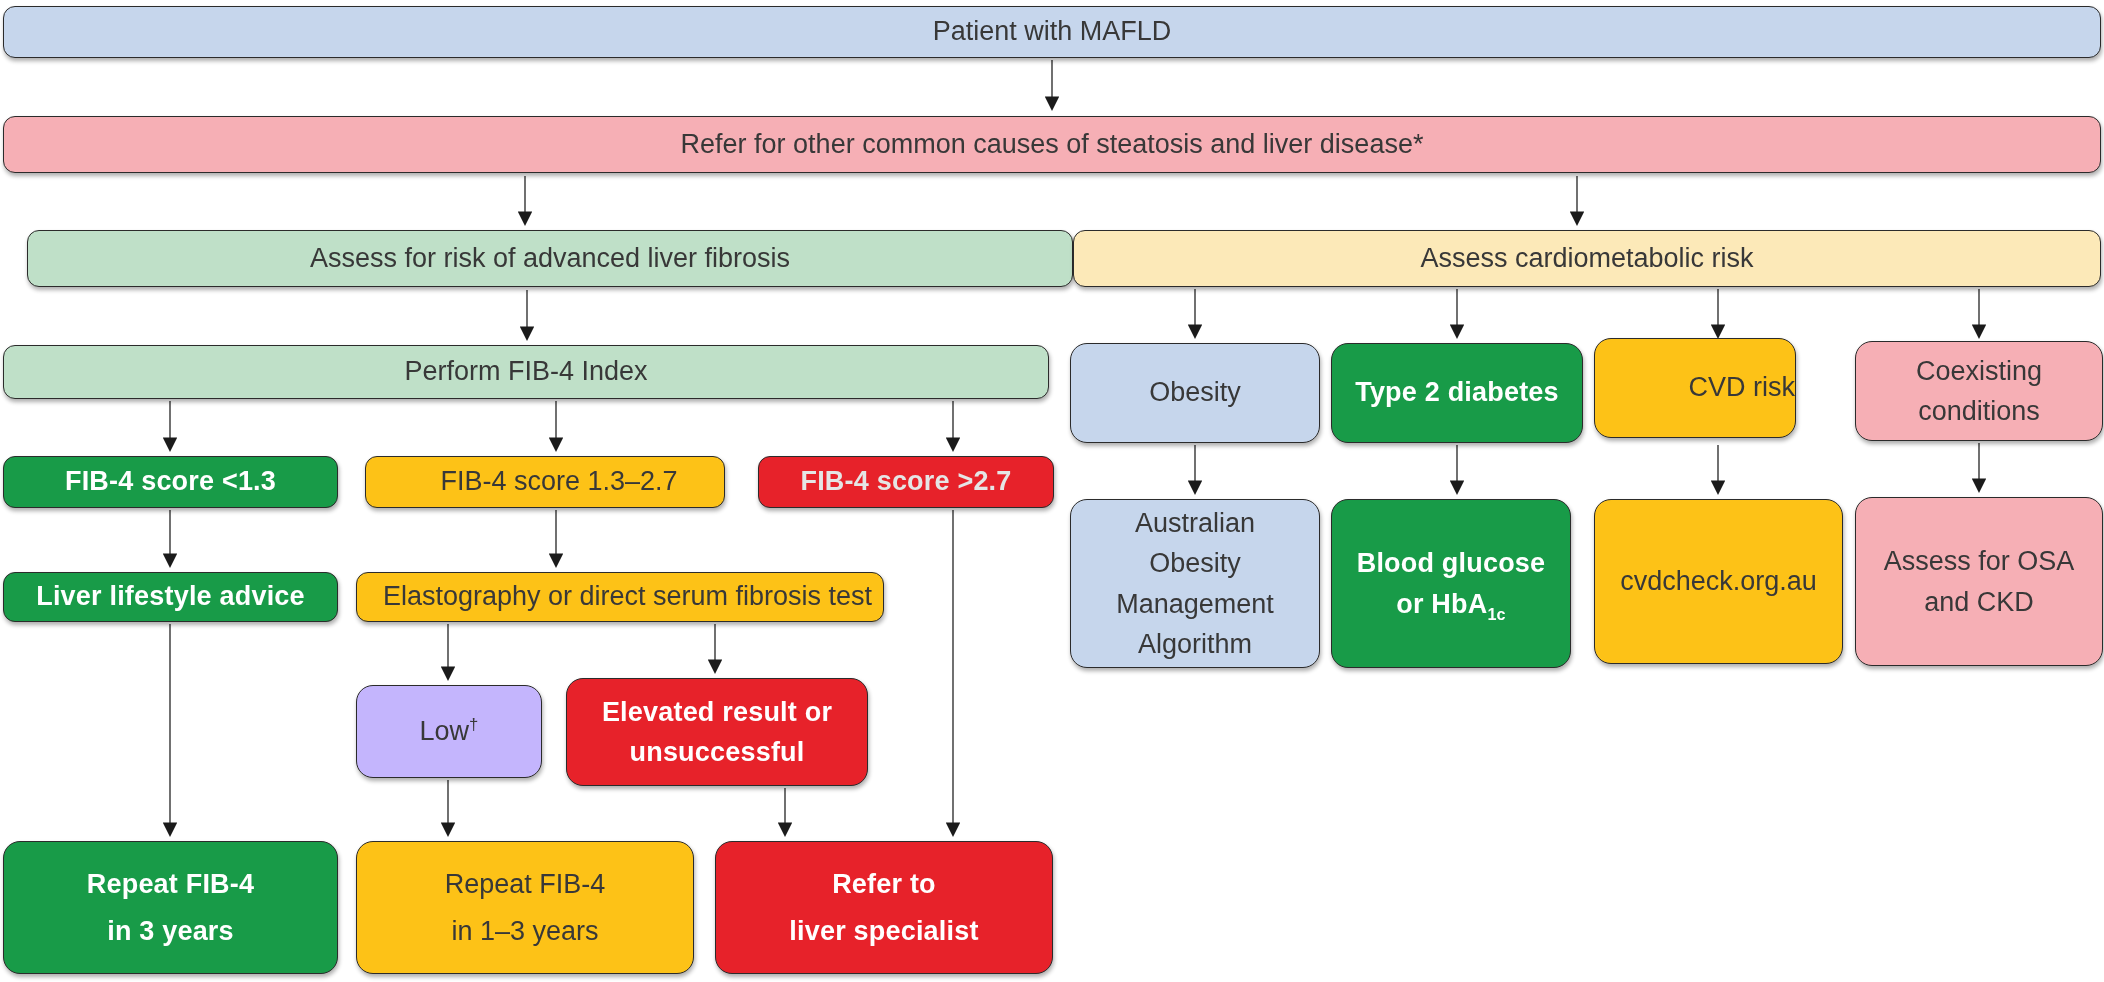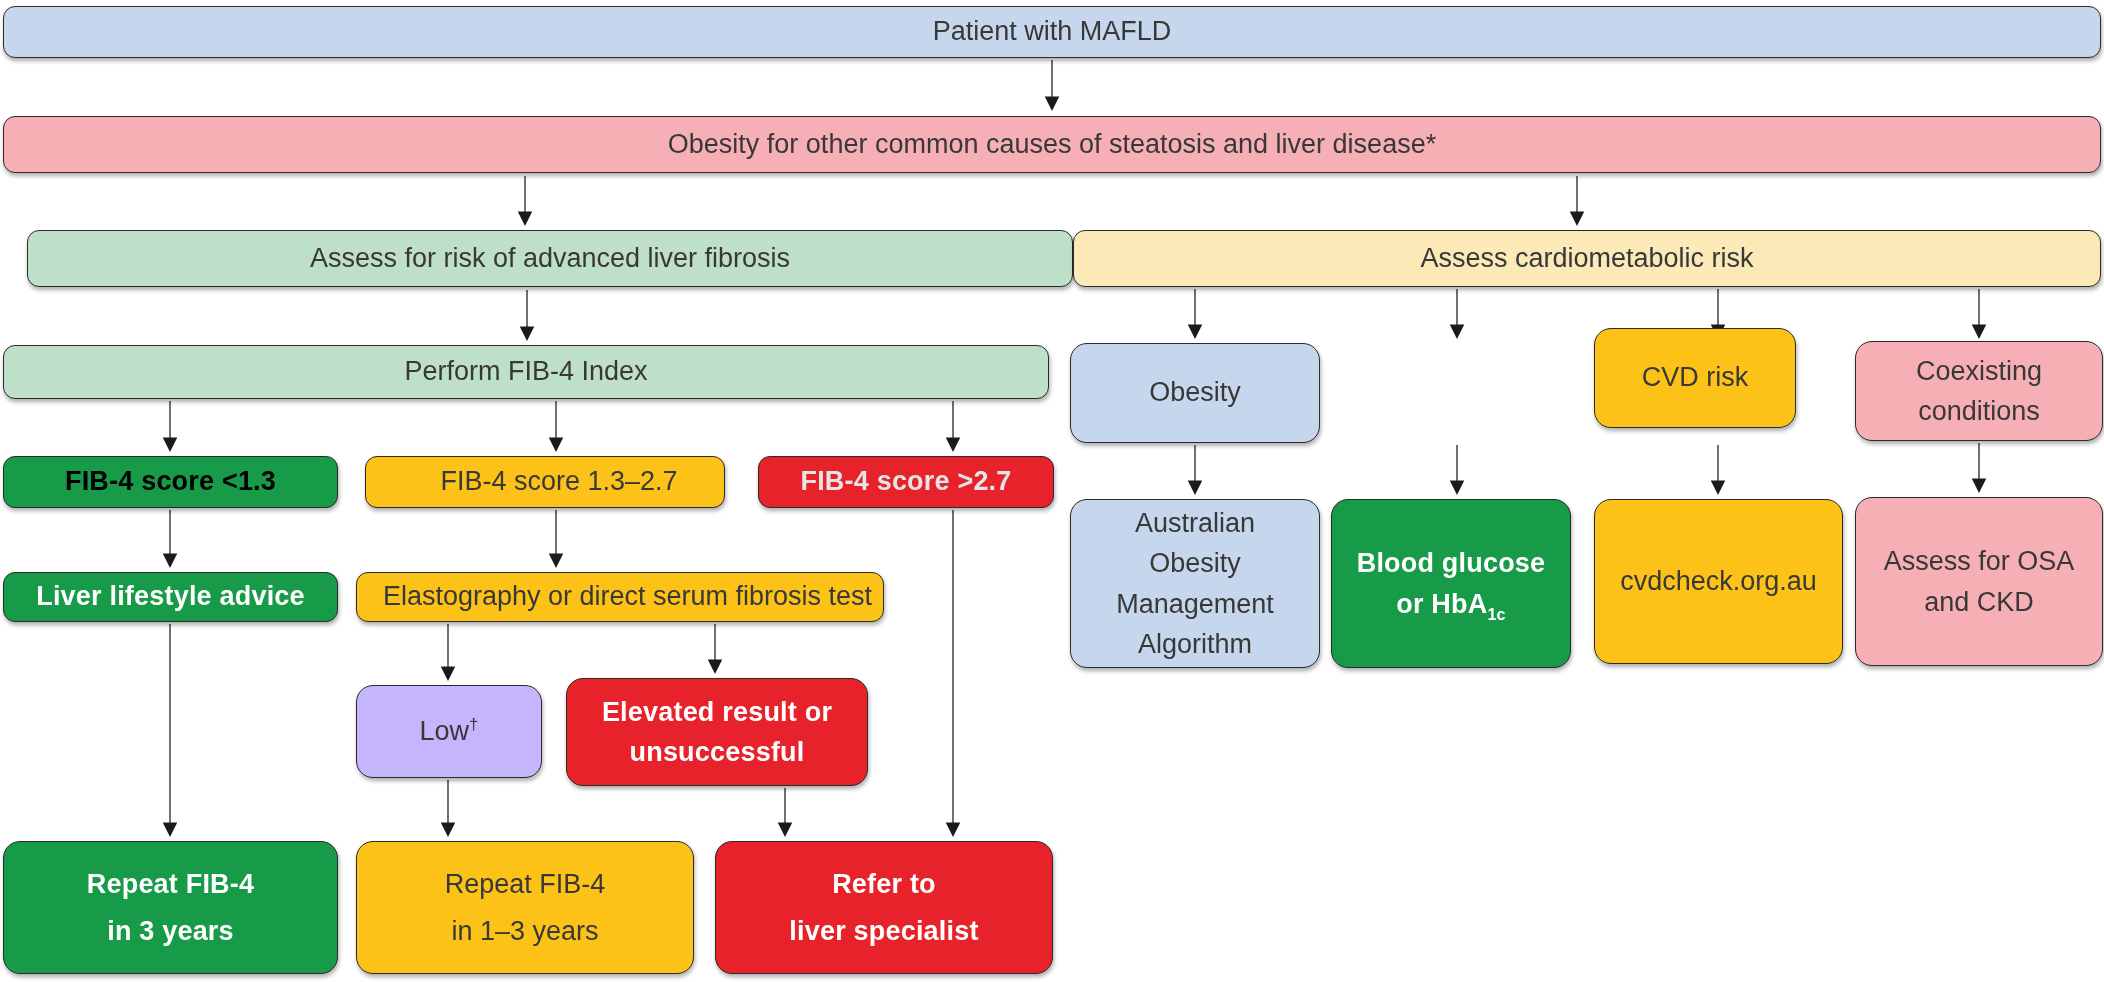--- a/index.html
+++ b/index.html
@@ -58,33 +58,33 @@
     <line class="edge" x1="1195" y1="445" x2="1195" y2="492" marker-end="url(#ah)" stroke="#4d4d4d" stroke-width="1.6"></line>
     <line class="edge" x1="1457" y1="445" x2="1457" y2="492" marker-end="url(#ah)" stroke="#4d4d4d" stroke-width="1.6"></line>
     <line class="edge" x1="1718" y1="445" x2="1718" y2="492" marker-end="url(#ah)" stroke="#4d4d4d" stroke-width="1.6"></line>
     <line class="edge" x1="1979" y1="443" x2="1979" y2="490" marker-end="url(#ah)" stroke="#4d4d4d" stroke-width="1.6"></line>
   </svg>
 
   <div class="node" style="left: 3px; top: 6px; width: 2098px; height: 52px; background-color: rgb(198, 214, 236); color: rgb(56, 56, 56);">
     <span class="lbl">Patient with MAFLD</span>
   </div>
   <div class="node" style="left: 3px; top: 116px; width: 2098px; height: 57px; background-color: rgb(246, 175, 181); color: rgb(56, 56, 56);">
-    <span class="lbl">Obesity for other common causes of steatosis and liver disease*</span>
+    <span class="lbl">Refer for other common causes of steatosis and liver disease*</span>
   </div>
   <div class="node" style="left: 3px; top: 230px; width: 1046px; height: 57px; background-color: rgb(191, 224, 200); color: rgb(56, 56, 56); margin-left: 24px;">
     <span class="lbl">Assess for risk of advanced liver fibrosis</span>
   </div>
   <div class="node" style="left: 1073px; top: 230px; width: 1028px; height: 57px; background-color: rgb(252, 233, 184); color: rgb(56, 56, 56);">
     <span class="lbl">Assess cardiometabolic risk</span>
   </div>
   <div class="node" style="left: 3px; top: 345px; width: 1046px; height: 54px; background-color: rgb(191, 224, 200); color: rgb(56, 56, 56);">
     <span class="lbl">Perform FIB-4 Index</span>
   </div>
 
-  <div class="node light" style="left: 3px; top: 456px; width: 335px; height: 52px; background-color: rgb(24, 155, 72); color: #000000;">
+  <div class="node light" style="left: 3px; top: 456px; width: 335px; height: 52px; background-color: rgb(24, 155, 72); color: #ffffff;">
     <span class="lbl">FIB-4 score &lt;1.3</span>
   </div>
   <div class="node" style="left: 365px; top: 456px; width: 360px; height: 52px; background-color: rgb(253, 194, 23); color: rgb(56, 56, 56); padding-left: 28px;">
     <span class="lbl">FIB-4 score 1.3–2.7</span>
   </div>
   <div class="node light" style="left: 758px; top: 456px; width: 296px; height: 52px; background-color: rgb(231, 34, 42); color: #e5e5e5;">
     <span class="lbl">FIB-4 score &gt;2.7</span>
   </div>
 
   <div class="node light" style="left: 3px; top: 572px; width: 335px; height: 50px; background-color: rgb(24, 155, 72); color: rgb(255, 255, 255);">
@@ -111,21 +111,24 @@
 in 1–3 years</span>
   </div>
   <div class="node light big lh17" style="left: 715px; top: 841px; width: 338px; height: 133px; background-color: rgb(231, 34, 42); color: rgb(255, 255, 255);">
     <span class="lbl">Refer to
 liver specialist</span>
   </div>
 
   <div class="node big" style="left: 1070px; top: 343px; width: 250px; height: 100px; background-color: rgb(198, 214, 236); color: rgb(56, 56, 56);">
     <span class="lbl">Obesity</span>
   </div>
-  <div class="node big" style="left: 1594px; top: 328px; width: 202px; height: 100px; background-color: rgb(253, 194, 23); color: rgb(56, 56, 56);">
+  <div class="node light big" style="left: 1331px; top: 343px; width: 252px; height: 100px; background-color: rgb(24, 155, 72); color: rgb(255, 255, 255);">
+    <span class="lbl">Type 2 diabetes</span>
+  </div>
+  <div class="node big" style="left: 1594px; top: 338px; width: 202px; height: 100px; background-color: rgb(253, 194, 23); color: rgb(56, 56, 56); justify-content: flex-end;">
     <span class="lbl">CVD risk</span>
   </div>
   <div class="node big lh15" style="left: 1855px; top: 341px; width: 248px; height: 100px; background-color: rgb(246, 175, 181); color: rgb(56, 56, 56);">
     <span class="lbl">Coexisting
 conditions</span>
   </div>
 
   <div class="node big lh15" style="left: 1070px; top: 499px; width: 250px; height: 169px; background-color: rgb(198, 214, 236); color: rgb(56, 56, 56);">
     <span class="lbl">Australian
 Obesity

